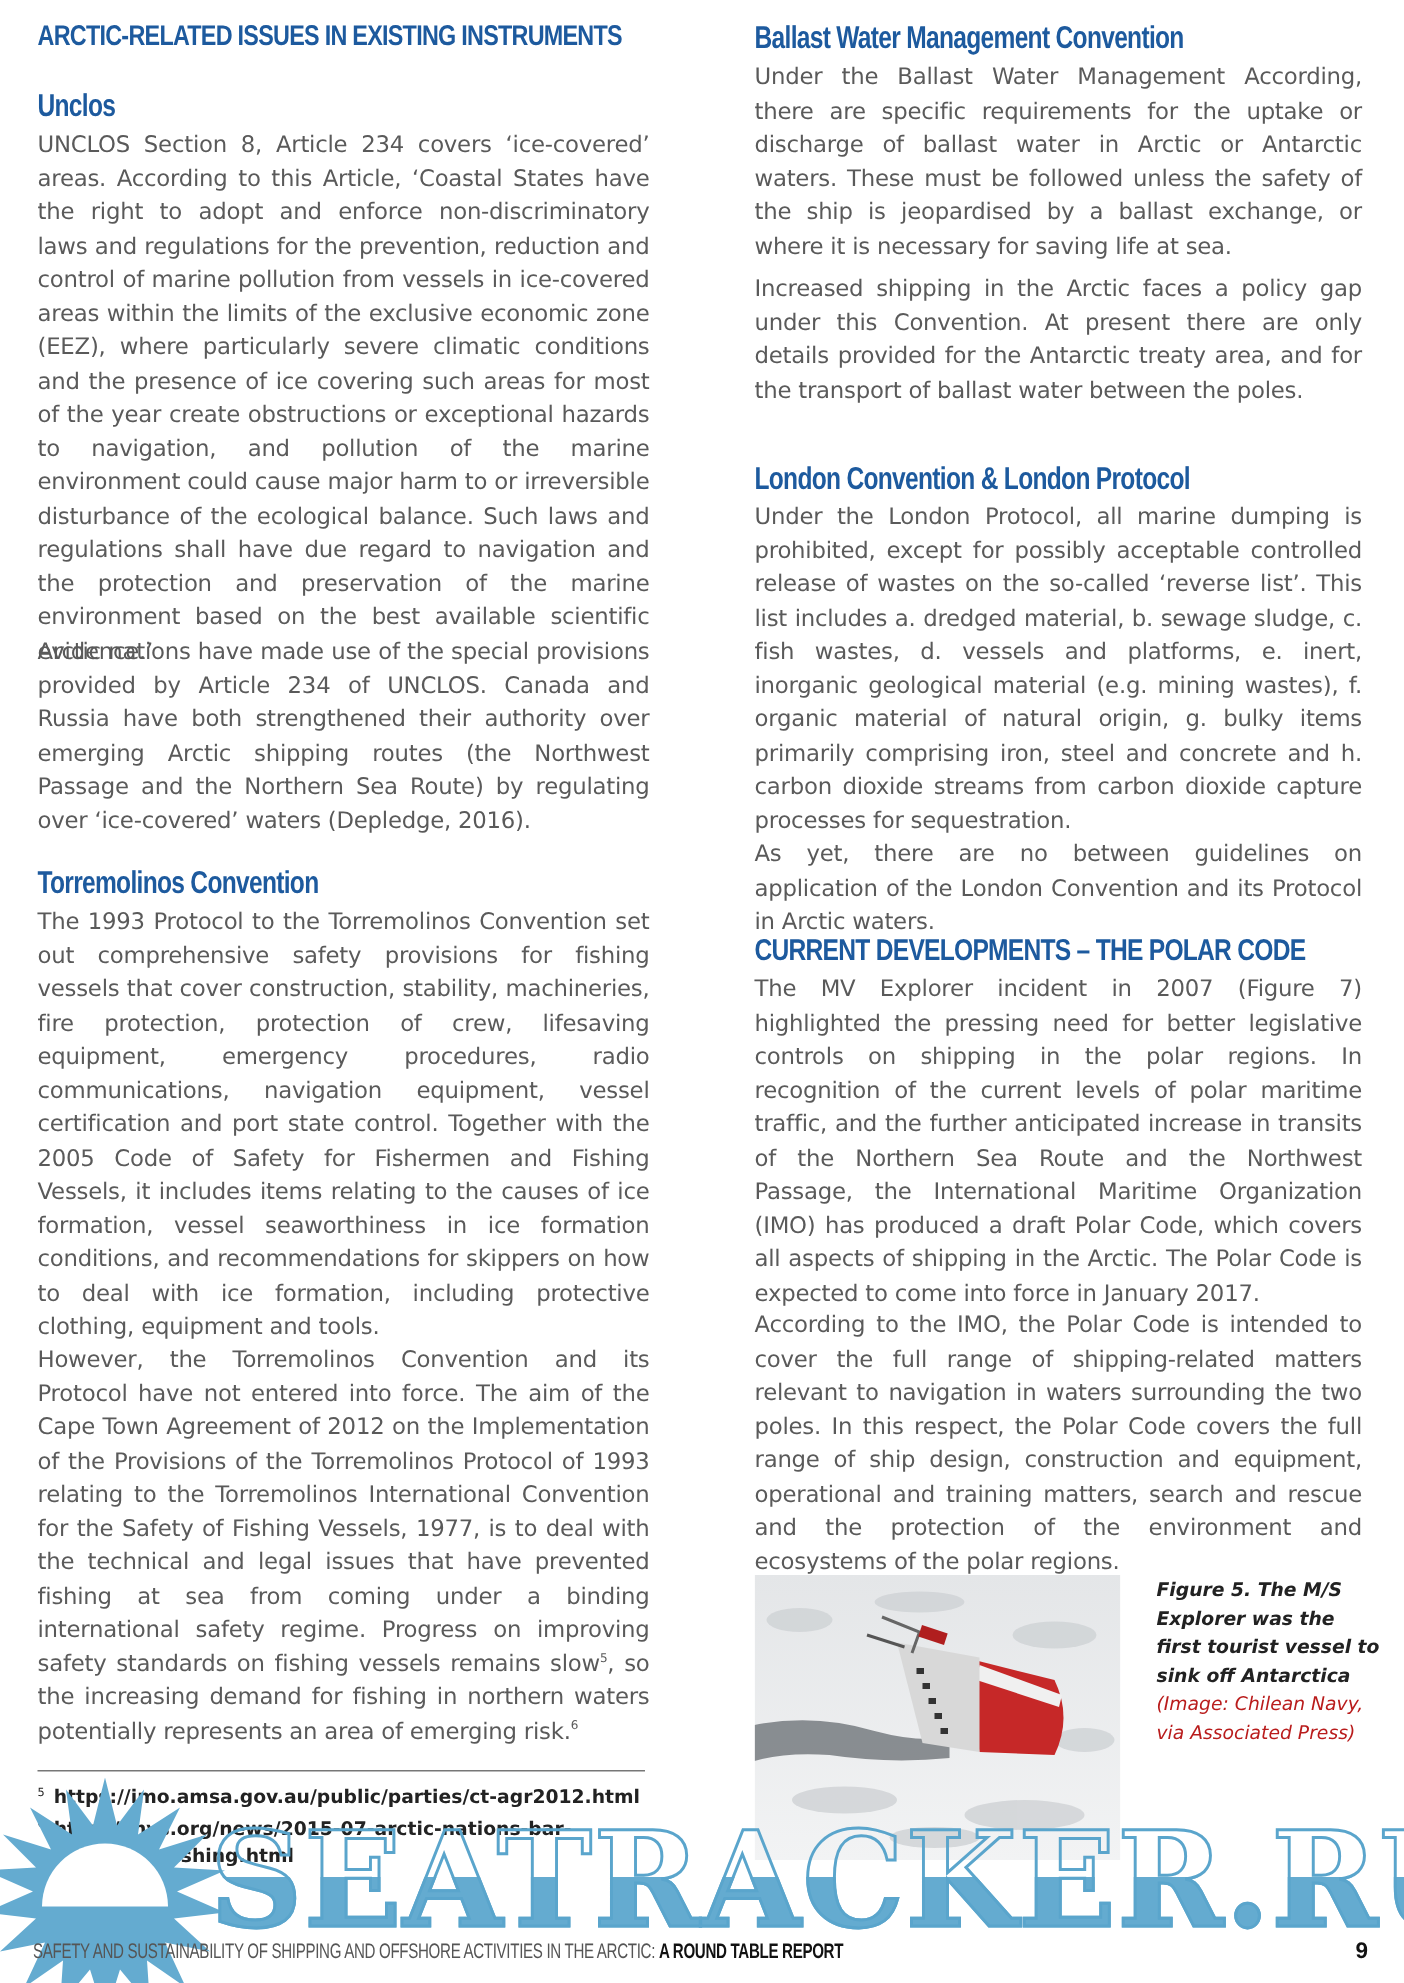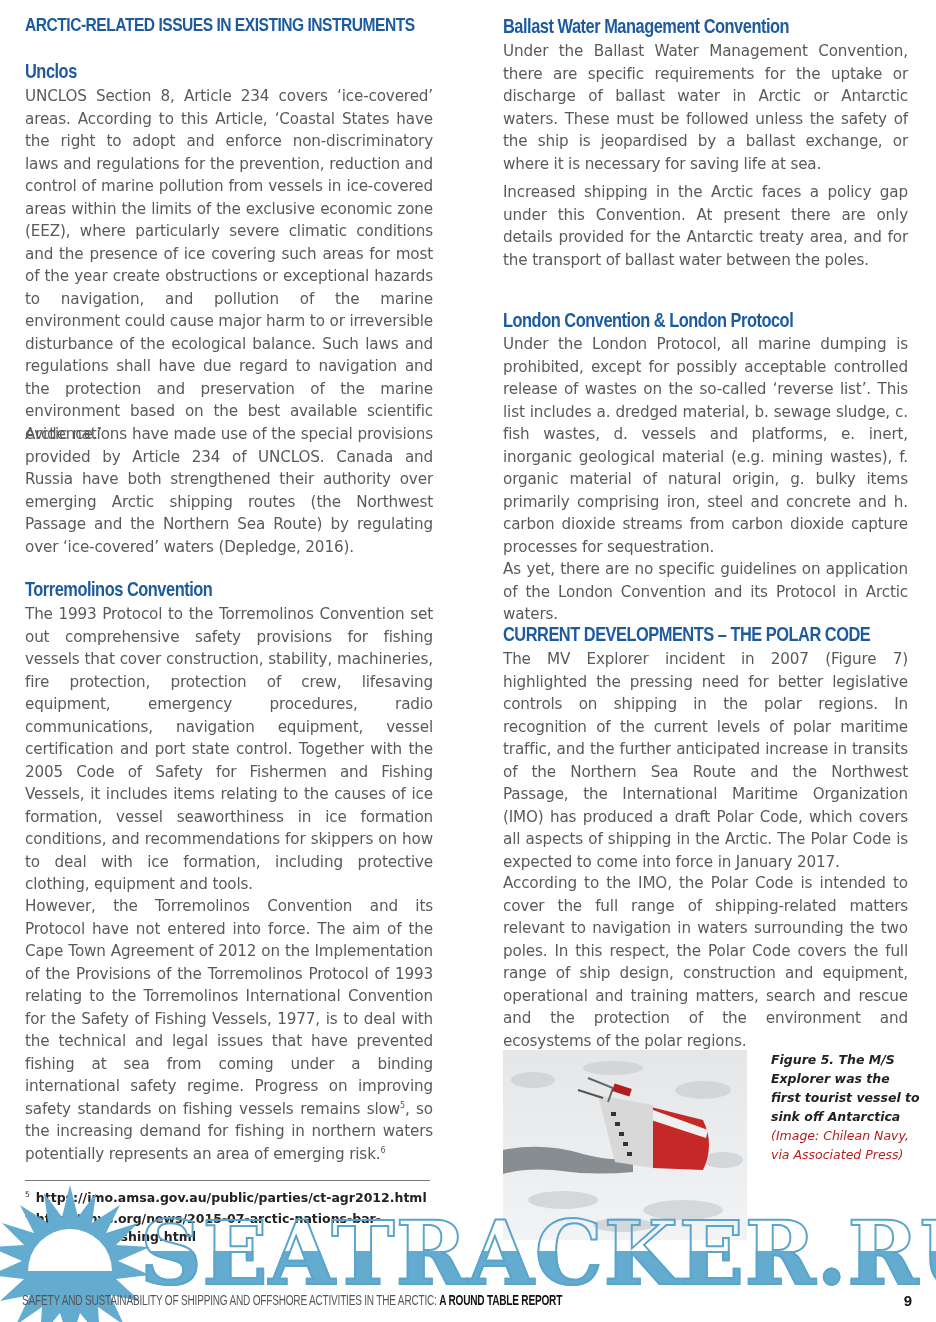--- a/index.html
+++ b/index.html
@@ -58,26 +58,26 @@
 </div>
 
 <div class="rule"></div>
 <div class="footnotes">
   <div><span class="fn-num">5</span><span>https://imo.amsa.gov.au/public/parties/ct-agr2012.html</span></div>
   <div><span class="fn-num">6</span><span>http://phys.org/news/2015-07-arctic-nations-bar-commercial-fishing.html</span></div>
 </div>
 
 <div class="col col-right">
   <h2 class="h-sub abs" style="top:13px;left:0">Ballast Water Management Convention</h2>
-  <p class="body abs" style="top:40px;left:0;width:405px">Under the Ballast Water Management Convention, there are specific requirements for the uptake or discharge of ballast water in Arctic or Antarctic waters. These must be followed unless the safety of the ship is jeopardised by a ballast exchange, or where it is necessary for saving life at sea.</p>
+  <p class="body abs" style="top:40px;left:0;width:405px">Under the Ballast Water Management According, there are specific requirements for the uptake or discharge of ballast water in Arctic or Antarctic waters. These must be followed unless the safety of the ship is jeopardised by a ballast exchange, or where it is necessary for saving life at sea.</p>
   <p class="body abs" style="top:181px;left:0;width:405px">Increased shipping in the Arctic faces a policy gap under this Convention. At present there are only details provided for the Antarctic treaty area, and for the transport of ballast water between the poles.</p>
 
   <h2 class="h-sub abs" style="top:307px;left:0">London Convention &amp; London Protocol</h2>
   <p class="body abs" style="top:333px;left:0;width:405px">Under the London Protocol, all marine dumping is prohibited, except for possibly acceptable controlled release of wastes on the so-called ‘reverse list’. This list includes a. dredged material, b. sewage sludge, c. fish wastes, d. vessels and platforms, e. inert, inorganic geological material (e.g. mining wastes), f. organic material of natural origin, g. bulky items primarily comprising iron, steel and concrete and h. carbon dioxide streams from carbon dioxide capture processes for sequestration.</p>
-  <p class="body abs" style="top:558px;left:0;width:405px">As yet, there are no specific guidelines on application of the London Convention and its Protocol in Arctic waters.</p>
+  <p class="body abs" style="top:558px;left:0;width:405px">As yet, there are no between guidelines on application of the London Convention and its Protocol in Arctic waters.</p>
 
   <h2 class="h-main abs" style="top:621px;left:0;font-size:20px">CURRENT DEVELOPMENTS – THE POLAR CODE</h2>
   <p class="body abs" style="top:648px;left:0;width:405px">The MV Explorer incident in 2007 (Figure 7) highlighted the pressing need for better legislative controls on shipping in the polar regions. In recognition of the current levels of polar maritime traffic, and the further anticipated increase in transits of the Northern Sea Route and the Northwest Passage, the International Maritime Organization (IMO) has produced a draft Polar Code, which covers all aspects of shipping in the Arctic. The Polar Code is expected to come into force in January 2017.</p>
   <p class="body abs" style="top:872px;left:0;width:405px">According to the IMO, the Polar Code is intended to cover the full range of shipping-related matters relevant to navigation in waters surrounding the two poles. In this respect, the Polar Code covers the full range of ship design, construction and equipment, operational and training matters, search and rescue and the protection of the environment and ecosystems of the polar regions.</p>
 </div>
 
 <div class="figure-img">
   <svg width="244" height="190" viewBox="0 0 244 190">
     <defs>
       <linearGradient id="ice" x1="0" y1="0" x2="0" y2="1">

